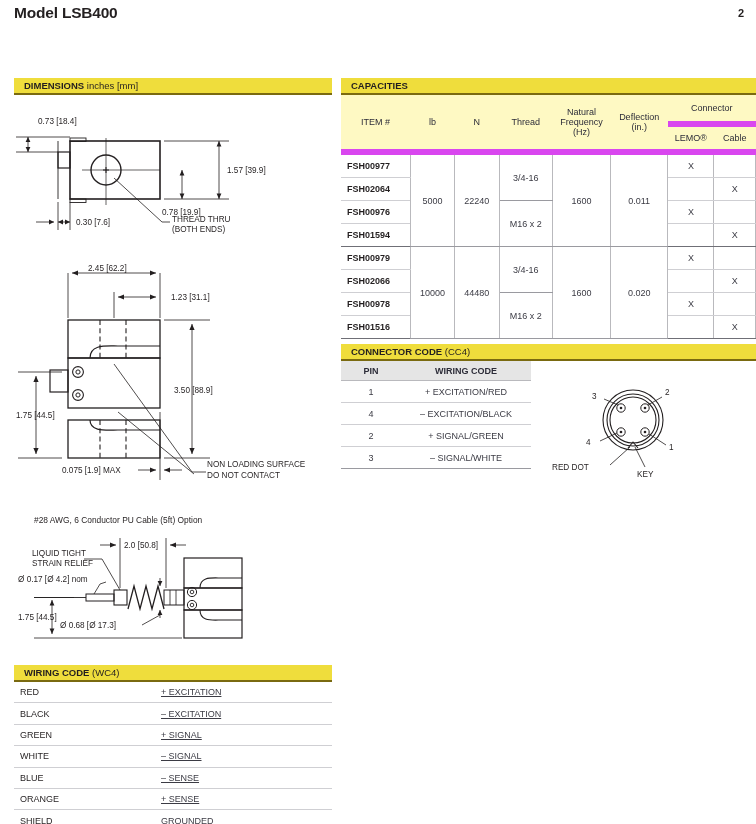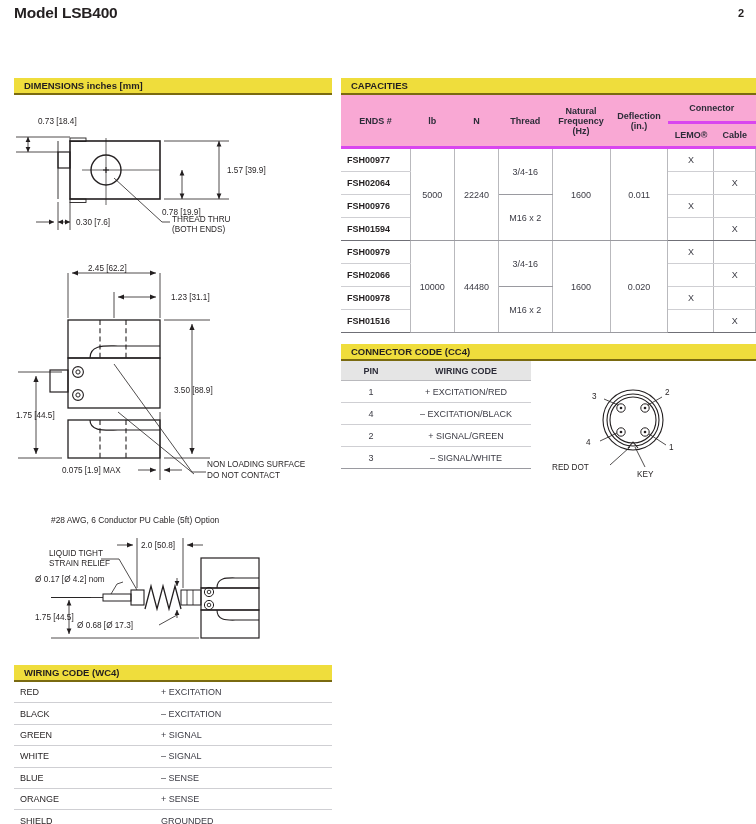--- a/index.html
+++ b/index.html
@@ -23,36 +23,36 @@
   
   .banner{
     position:absolute;background:#efdd3c;height:17px;
     border-bottom:2px solid #7a6a10;
     box-sizing:border-box;
   }
   .banner .btxt{
     position:absolute;left:10px;top:2px;font-size:9.5px;white-space:nowrap;
   }
   .banner .btxt b{font-weight:bold;}
-  .banner .btxt span{font-weight:bold;}
+  .banner .btxt span{font-weight:normal;}
 
   
   table{border-collapse:collapse;}
   .cap-table{
     position:absolute;left:341px;top:95px;width:415px;
     font-size:9px;color:#3b3b44;
   }
   .cap-table th,.cap-table td{
     border:1px solid #b9b9bd;text-align:center;vertical-align:middle;
     padding:0;
   }
   .cap-table thead th{
-    background:#f9a8d4;font-weight:bold;color:#2c2c38;
+    background:#fef9c3;font-weight:normal;color:#2c2c38;
     border-left:none;border-right:none;border-top:none;
-    border-bottom:3px solid #d946ef;
+    border-bottom:6px solid #d946ef;
     height:16px;
   }
   .cap-table thead .hdr-tall{height:48px;}
   .cap-table thead .sub{height:16px;}
   .cap-table tbody td{height:22px;font-size:9px;}
   .cap-table tbody .item{
     font-weight:bold;text-align:left;padding-left:6px;color:#231f20;
     border-left:none;
   }
   .cap-table tbody td.x{font-size:9px;color:#3b3b44;}
@@ -72,21 +72,21 @@
   .cc-table td{height:19px;text-align:center;border-bottom:1px solid #cfcfd3;}
   .cc-table tr.last td{border-bottom:1px solid #9a9aa0;}
   .cc-pin{width:58px;}
 
   
   .wc-table{
     position:absolute;left:14px;top:682px;width:318px;font-size:9px;color:#3b3b44;
   }
   .wc-table td{height:18.4px;border-bottom:1px solid #cfcfd3;vertical-align:middle;}
   .wc-table td.c1{width:130px;font-weight:normal;color:#231f20;padding-left:6px;}
-  .wc-table td.c2{padding-left:10px;}
+  .wc-table td.c2{padding-left:10px;text-decoration:underline;}
   .wc-table tr.last td{border-bottom:1px solid #9a9aa0;}
 
   
   .dwg{position:absolute;}
   .dwg svg{display:block;}
   .lbl{
     font-family:"Liberation Sans", sans-serif;font-size:8.2px;fill:#231f20;
   }
   .cap-note{font-size:8.4px;fill:#231f20;}
 </style>
@@ -107,21 +107,21 @@
 
   <div class="banner" style="left:341px;top:78px;width:415px;">
     <div class="btxt">
       <b>CAPACITIES</b>
     </div>
   </div>
 
   <table class="cap-table">
     <thead>
       <tr>
-        <th class="hdr-tall" rowspan="2" style="width:72px;">ENDS #</th>
+        <th class="hdr-tall" rowspan="2" style="width:72px;">ITEM #</th>
         <th class="hdr-tall" rowspan="2" style="width:47px;">lb</th>
         <th class="hdr-tall" rowspan="2" style="width:47px;">N</th>
         <th class="hdr-tall" rowspan="2" style="width:57px;">Thread</th>
         <th class="hdr-tall" rowspan="2" style="width:60px;">
           <div>Natural</div>
           <div>Frequency</div>
           <div>(Hz)</div>
         </th>
         <th class="hdr-tall" rowspan="2" style="width:60px;">
           <div>Deflection</div>
@@ -443,21 +443,21 @@
       <g stroke="#231f20" stroke-width="0.8" fill="none">
         <line x1="100" y1="112" x2="178" y2="220"></line>
         <line x1="104" y1="160" x2="180" y2="222"></line>
         <line x1="178" y1="220" x2="192" y2="220"></line>
       </g>
       <text class="lbl" x="193" y="215">NON LOADING SURFACE</text>
       <text class="lbl" x="193" y="226">DO NOT CONTACT</text>
     </svg>
   </div>
 
-  <div class="dwg" style="left:31px;top:512px;">
+  <div class="dwg" style="left:14px;top:512px;">
     <svg width="330" height="140" viewBox="0 0 330 140">
       <text class="cap-note" x="20" y="11">#28 AWG, 6 Conductor PU Cable (5ft) Option</text>
 
       <g stroke="#231f20" fill="none">
 
         <rect x="170" y="46" width="58" height="30" stroke-width="1.2"></rect>
         <rect x="170" y="76" width="58" height="22" stroke-width="1.2"></rect>
         <rect x="170" y="98" width="58" height="28" stroke-width="1.2"></rect>
         <path d="M186,76 C186,64 198,66 208,66 L228,66" stroke-width="1.1"></path>
         <path d="M186,98 C186,110 198,108 208,108 L228,108" stroke-width="1.1"></path>

